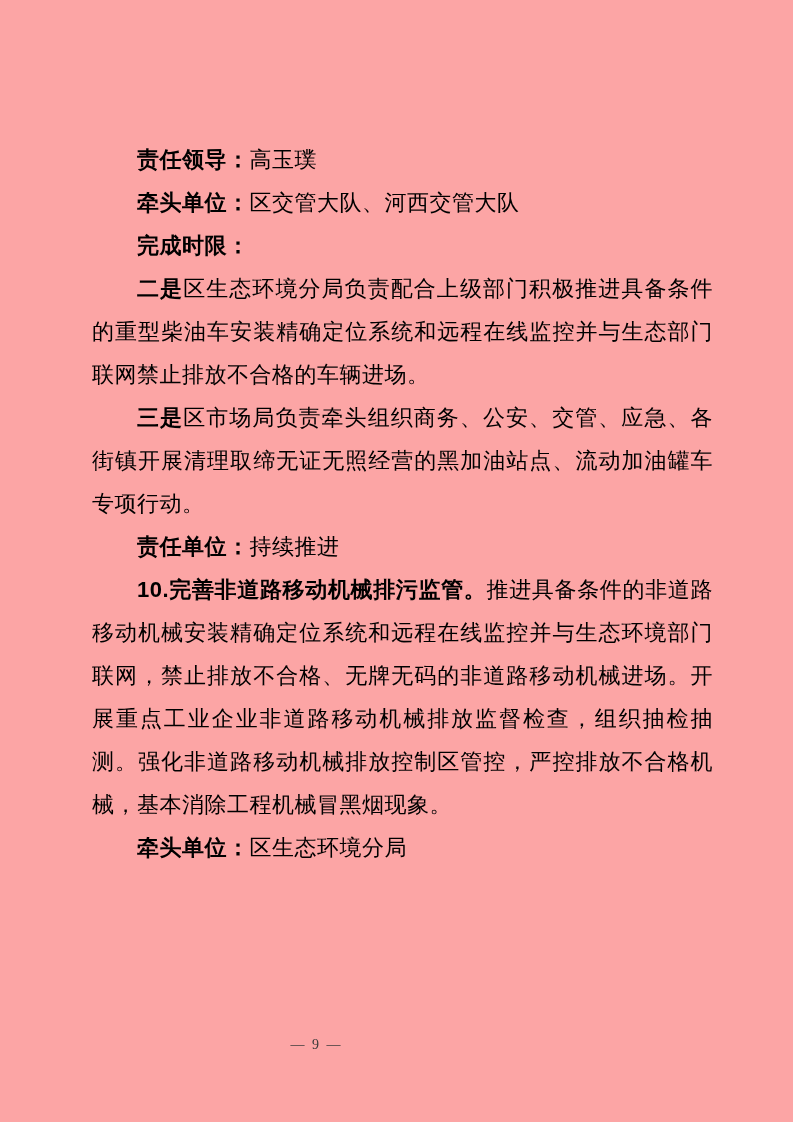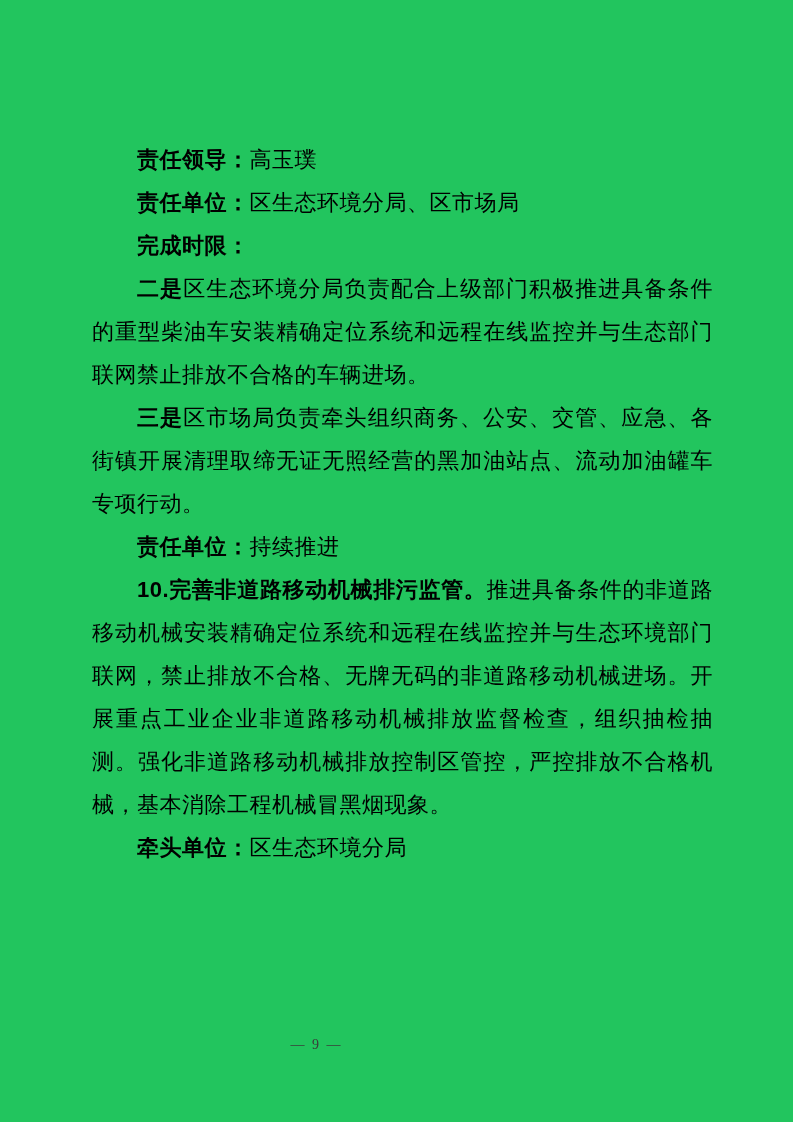--- a/index.html
+++ b/index.html
@@ -4,21 +4,21 @@
 <style>
   html, body {
     margin: 0;
     padding: 0;
     background: #ffffff;
   }
   .doc-page {
     position: relative;
     width: 793px;
     height: 1122px;
-    background: #22c55e;
+    background: #fca5a5;
     overflow: hidden;
     font-family: "Liberation Sans", "DejaVu Sans", sans-serif;
     color: #000000;
   }
   .doc-content {
     position: absolute;
     left: 92px;
     top: 138px;
     width: 621px;
     font-size: 22px;
@@ -53,24 +53,24 @@
 <body>
 
 <div class="doc-page">
 
   <div class="doc-content">
 
     <p>
       <span class="para-lead">责任领导：</span><span class="para-rest">高玉璞</span>
     </p>
 
+    <p>
+      <span class="para-lead">牵头单位：</span><span class="para-rest">区交管大队、河西交管大队</span>
+    </p>
 
-    <p>
-      <span class="para-lead">责任单位：</span><span class="para-rest">区生态环境分局、区市场局</span>
-    </p>
 
     <p>
       <span class="para-lead">完成时限：</span><span class="para-rest"></span>
     </p>
 
 
     <p>
       <span class="para-lead">二是</span><span class="para-rest">区生态环境分局负责配合上级部门积极推进具备条件的重型柴油车安装精确定位系统和远程在线监控并与生态部门联网禁止排放不合格的车辆进场。</span>
     </p>
 

